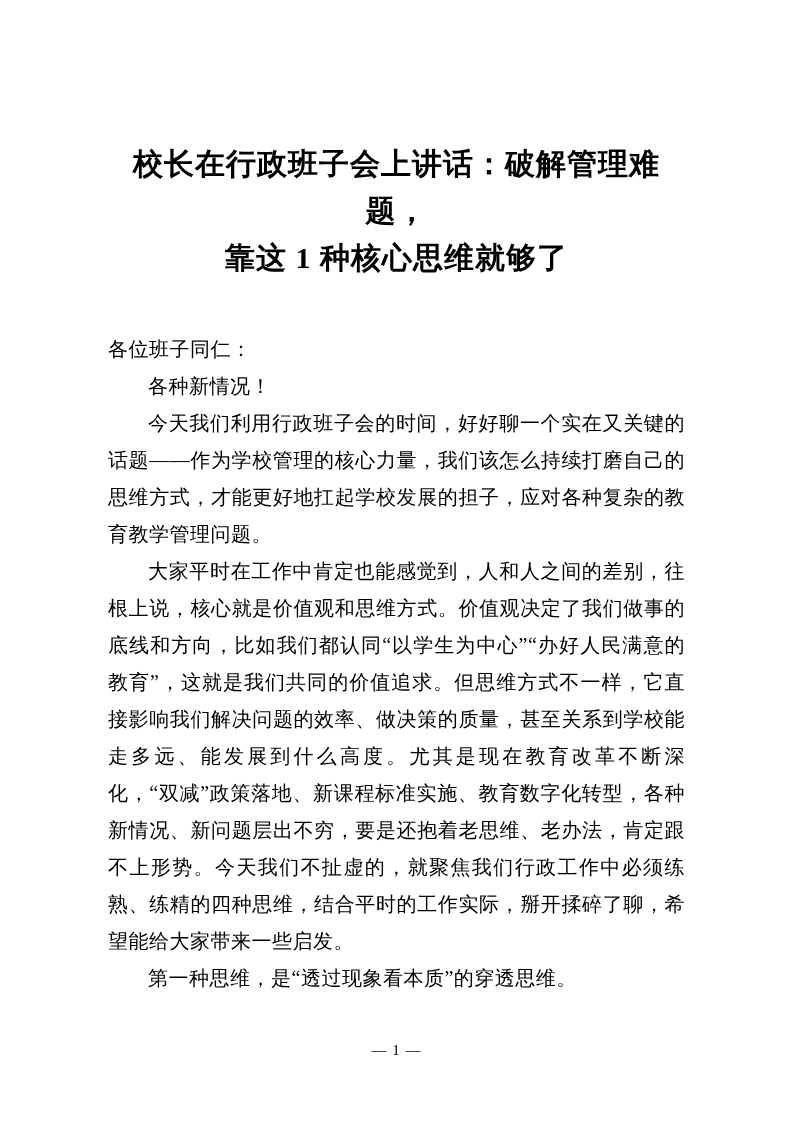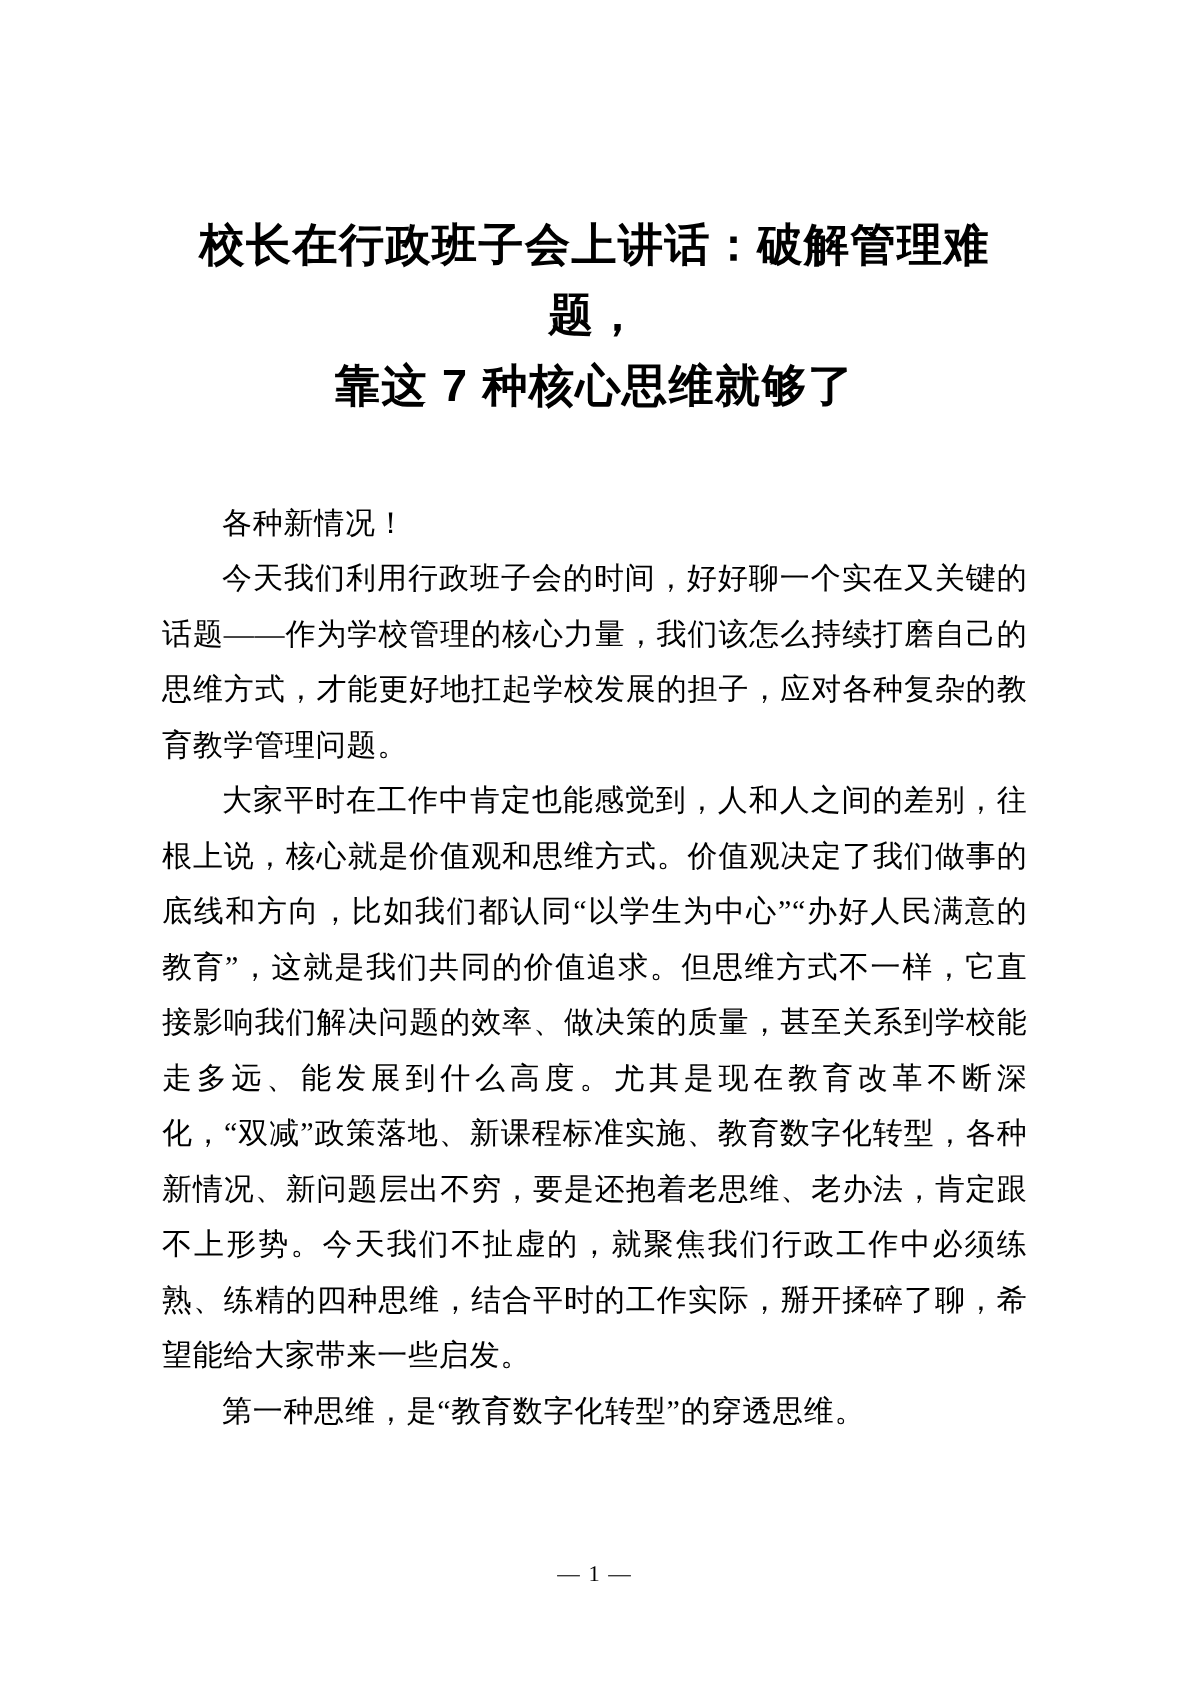--- a/index.html
+++ b/index.html
@@ -25,20 +25,21 @@
     margin: 0 0 50px 0;
     font-family: "Liberation Sans", "DejaVu Sans", sans-serif;
     font-weight: 700;
     font-size: 30px;
     line-height: 47px;
     text-align: center;
     letter-spacing: 1px;
   }
   .title-line {
     display: block;
+    font-family: Liberation Serif, serif;
   }
   .body-text {
     font-size: 20px;
     line-height: 37px;
     text-align: justify;
     text-justify: inter-ideograph;
     letter-spacing: 0.5px;
   }
   .para {
     margin: 0;
@@ -60,26 +61,27 @@
   }
 </style>
 </head>
 <body>
 
 <div class="page">
   <div class="content">
 
     <h1 class="title">
       <span class="title-line">校长在行政班子会上讲话：破解管理难题，</span>
-      <span class="title-line">靠这 7 种核心思维就够了</span>
+      <span class="title-line">靠这 1 种核心思维就够了</span>
     </h1>
 
     <div class="body-text">
+      <p class="para no-indent">各位班子同仁：</p>
       <p class="para">各种新情况！</p>
       <p class="para">今天我们利用行政班子会的时间，好好聊一个实在又关键的话题——作为学校管理的核心力量，我们该怎么持续打磨自己的思维方式，才能更好地扛起学校发展的担子，应对各种复杂的教育教学管理问题。</p>
       <p class="para">大家平时在工作中肯定也能感觉到，人和人之间的差别，往根上说，核心就是价值观和思维方式。价值观决定了我们做事的底线和方向，比如我们都认同“以学生为中心”“办好人民满意的教育”，这就是我们共同的价值追求。但思维方式不一样，它直接影响我们解决问题的效率、做决策的质量，甚至关系到学校能走多远、能发展到什么高度。尤其是现在教育改革不断深化，“双减”政策落地、新课程标准实施、教育数字化转型，各种新情况、新问题层出不穷，要是还抱着老思维、老办法，肯定跟不上形势。今天我们不扯虚的，就聚焦我们行政工作中必须练熟、练精的四种思维，结合平时的工作实际，掰开揉碎了聊，希望能给大家带来一些启发。</p>
-      <p class="para">第一种思维，是“教育数字化转型”的穿透思维。</p>
+      <p class="para">第一种思维，是“透过现象看本质”的穿透思维。</p>
     </div>
 
   </div>
 
   <div class="footer">— 1 —</div>
 </div>
 
 </body></html>

